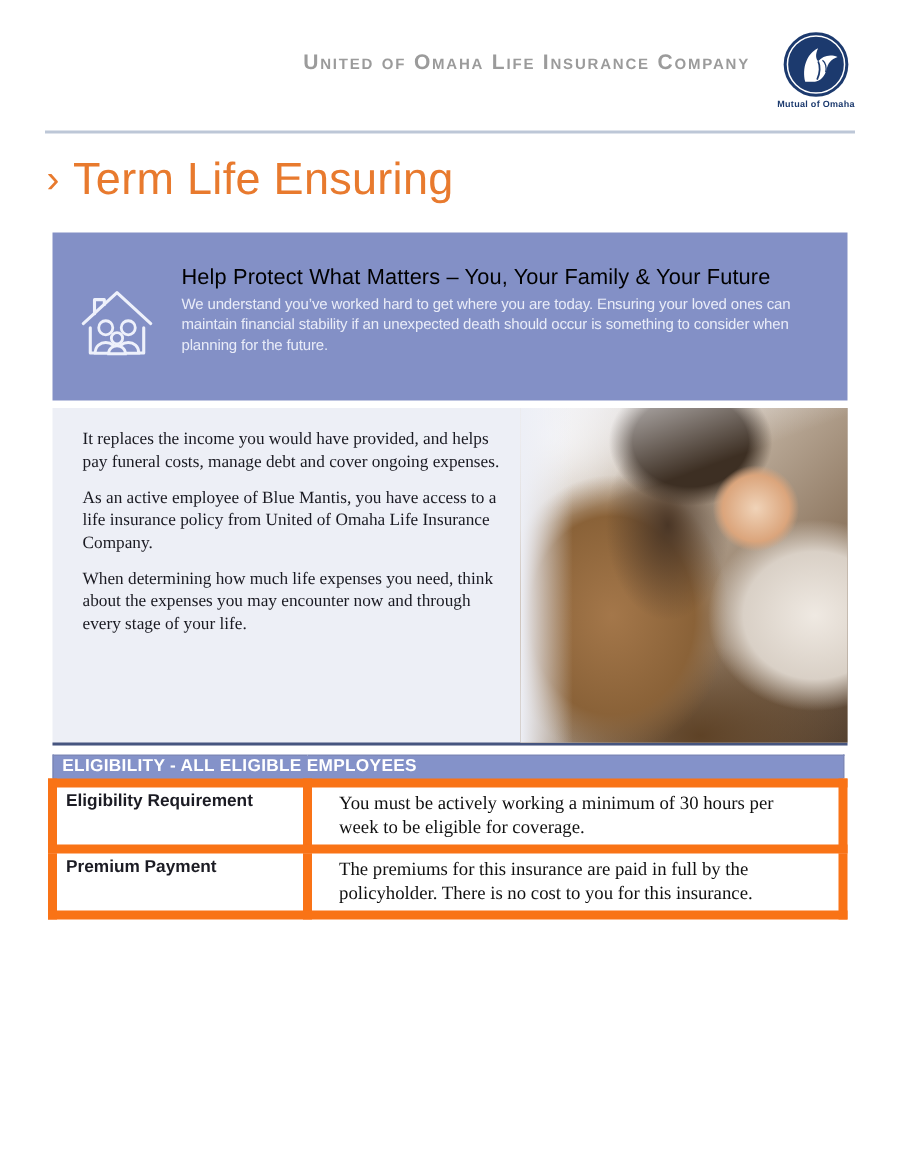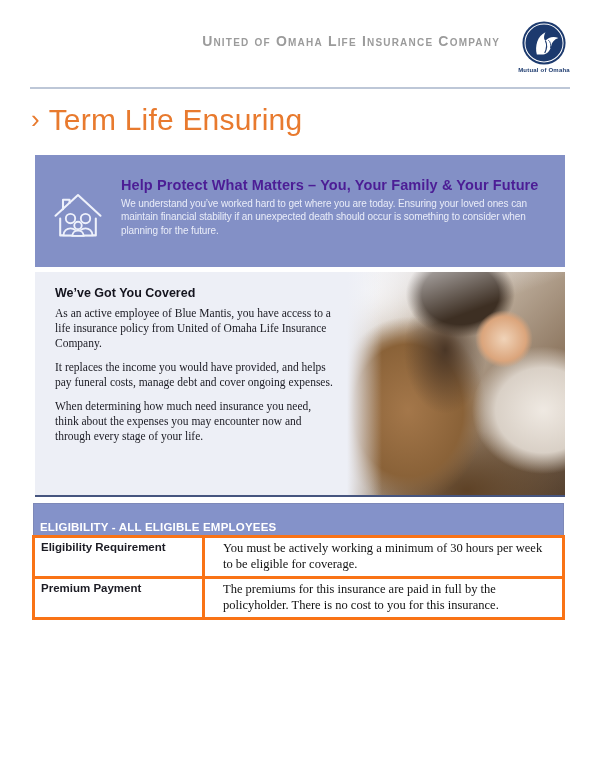--- a/index.html
+++ b/index.html
@@ -21,21 +21,21 @@
 
   
   .title-row { position:absolute; top:103px; left:31px; display:flex; align-items:center; }
   .title-chevron { color:#e87a2e; font-size:26px; line-height:1; margin-right:9px; margin-top:-3px; }
   .page-title { color:#e87a2e; font-size:30px; font-weight:400; letter-spacing:0.2px; }
 
   
   .banner { position:absolute; top:155px; left:35px; width:530px; height:112px; background:#8390c6; display:flex; }
   .banner-icon-wrap { width:86px; display:flex; align-items:center; justify-content:center; flex-shrink:0; }
   .banner-text { flex:1; padding:22px 14px 0 0; }
-  .banner-heading { color:#4c1d95; font-weight:bold; font-size:14.5px; letter-spacing:0.1px; }
+  .banner-heading { color:#000000; font-weight:normal; font-size:14.5px; letter-spacing:0.1px; }
   .banner-body { color:#e9ecf8; font-size:10px; line-height:1.33; margin-top:4px; letter-spacing:-0.1px; }
 
   
   .content { position:absolute; top:272px; left:35px; width:530px; height:225px; background:#edeff6; border-bottom:2px solid #46557f; display:flex; }
   .content-text { width:312px; padding:14px 10px 0 20px; flex-shrink:0; }
   .content-h { font-size:12.5px; font-weight:bold; color:#14141e; margin-bottom:6px; }
   .content-h.second { margin-top:13px; }
   .content p.serif { font-family:"Liberation Serif", serif; font-size:11.5px; color:#1a1a22; line-height:1.3; margin-bottom:9px; }
 
   .photo { flex:1; position:relative;
@@ -51,22 +51,22 @@
       linear-gradient(135deg, #e8e3de 0%, #c4b5a4 35%, #8a735c 70%, #55412f 100%);
   }
   .photo::after { content:""; position:absolute; inset:0;
     background:
       linear-gradient(to right, #edeff6 0%, rgba(237,239,246,0) 16%),
       linear-gradient(160deg, rgba(244,245,250,0.85) 0%, rgba(244,245,250,0) 28%);
   }
 
   
   .elig-table { position:absolute; top:503px; left:32px; width:533px; border-collapse:collapse; }
-  .elig-table th { background:#8492c9; color:#ffffff; text-align:left; font-size:11.5px; font-weight:bold; letter-spacing:0.2px; padding:17px 6px 2px; border:1px solid #7d88b8; }
-  .elig-table td { border:3px solid #f97316; background:#ffffff; vertical-align:top; }
+  .elig-table th { background:#8492c9; color:#ffffff; text-align:left; font-size:11.5px; font-weight:bold; letter-spacing:0.2px; padding:1px 6px 2px; border:1px solid #7d88b8; }
+  .elig-table td { border:6px solid #f97316; background:#ffffff; vertical-align:top; }
   .elig-table td.label { width:170px; font-weight:bold; font-size:11.5px; color:#1c1c24; padding:3px 6px; }
   .elig-table td.value { font-family:"Liberation Serif", serif; font-size:12.5px; color:#111; line-height:1.28; padding:2px 18px 4px; }
 
   
   .footer-left  { position:absolute; left:32px;  top:785px; font-family:"Liberation Serif", serif; font-size:9px; color:#222; }
   .footer-right { position:absolute; right:35px; top:741px; font-family:Liberation Mono, monospace; font-size:9px; color:#222; }
 </style>
 </head>
 <body>
 
@@ -114,24 +114,23 @@
       </svg>
     </div>
     <div class="banner-text">
       <div class="banner-heading">Help Protect What Matters – You, Your Family &amp; Your Future</div>
       <div class="banner-body">We understand you’ve worked hard to get where you are today. Ensuring your loved ones can maintain financial stability if an unexpected death should occur is something to consider when planning for the future.</div>
     </div>
   </div>
 
   <div class="content">
     <div class="content-text">
-      <div class="content-h">We’ve Got You Covered</div>
+      <p class="serif">It replaces the income you would have provided, and helps pay funeral costs, manage debt and cover ongoing expenses.</p>
       <p class="serif">As an active employee of Blue Mantis, you have access to a life insurance policy from United of Omaha Life Insurance Company.</p>
-      <p class="serif">It replaces the income you would have provided, and helps pay funeral costs, manage debt and cover ongoing expenses.</p>
-      <p class="serif">When determining how much need insurance you need, think about the expenses you may encounter now and through every stage of your life.</p>
+      <p class="serif">When determining how much life expenses you need, think about the expenses you may encounter now and through every stage of your life.</p>
     </div>
     <div class="photo"></div>
   </div>
 
   <table class="elig-table">
     <tbody>
         <tr>
       <th colspan="2">ELIGIBILITY - ALL ELIGIBLE EMPLOYEES</th>
     </tr>
     <tr>

